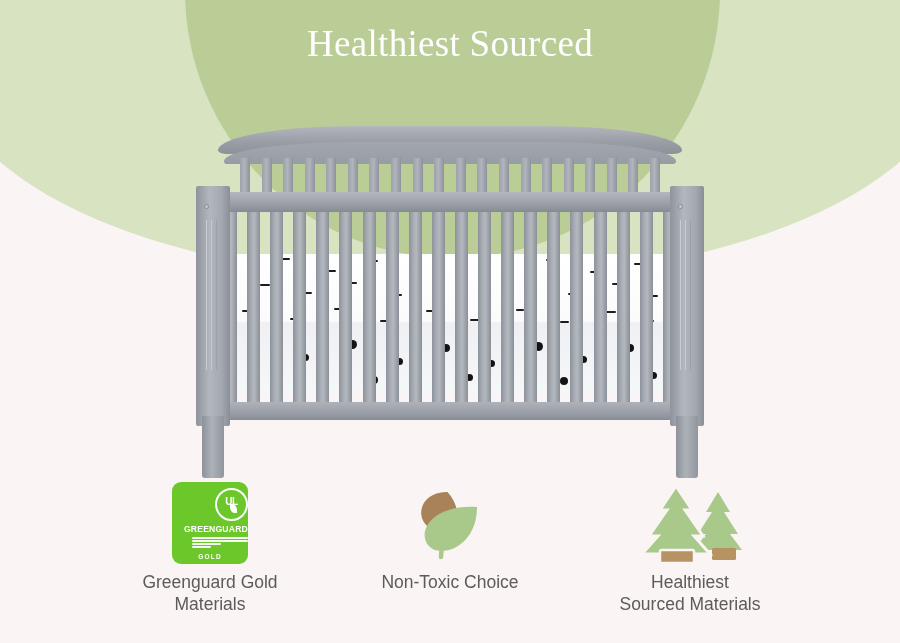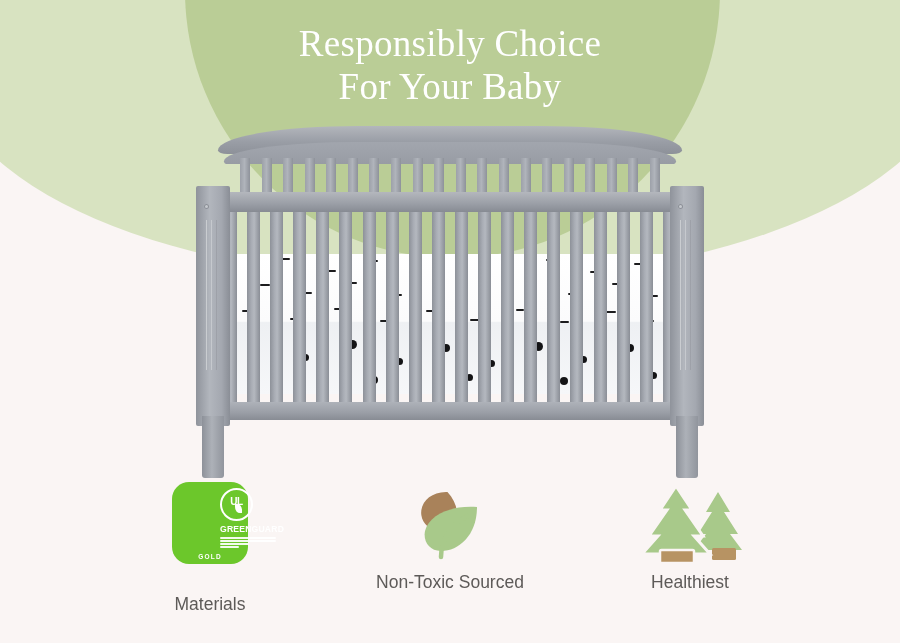--- a/index.html
+++ b/index.html
@@ -122,22 +122,22 @@
   }
   .feature{width:240px;display:flex;flex-direction:column;align-items:center;}
   .feature .icon-box{height:86px;display:flex;align-items:center;justify-content:center;}
   .feature .caption{
     margin-top:6px;text-align:center;color:#5d5a58;font-size:17.5px;line-height:1.24;
     font-family:"Liberation Sans", sans-serif;
   }
 
   
   .gg-badge{
-    width:76px;height:82px;background:#6cc72b;border-radius:17px;
-    display:flex;flex-direction:column;align-items:flex-start;position:relative;
+    width:76px;height:82px;background:#6cc72b;border-radius:9px;
+    display:flex;flex-direction:column;align-items:flex-end;position:relative;
     padding-top:6px;box-sizing:border-box;padding-left:48px;
   }
   .gg-ul{
     width:29px;height:29px;border-radius:50%;border:2px solid #ffffff;
     position:relative;display:flex;align-items:center;justify-content:center;
   }
   .gg-ul .ul-txt{
     color:#ffffff;font-size:10px;font-weight:700;letter-spacing:-.5px;
     font-family:"Liberation Sans", sans-serif;line-height:1;margin-bottom:5px;
   }
@@ -167,22 +167,21 @@
 </style>
 </head>
 <body>
 
 <div id="stage">
 
   <div class="bg-ellipse-pale"></div>
   <div class="bg-shape-sage"></div>
 
   <div class="headline">
-    <span>Responsibly Choice</span>
-    <span class="l2">For Your Baby</span>
+    <span>Healthiest Sourced</span>
   </div>
 
   <div class="crib">
     <span class="sr-only">Gray</span>
 
     <div class="top-rail-outer"></div>
     <div class="top-rail-inner"></div>
 
     <div class="head-slat-zone">
       <span class="s"></span>
@@ -311,46 +310,47 @@
           <div class="gg-fine">
             <span class="ln w1"></span>
             <span class="ln w2"></span>
             <span class="ln w3"></span>
             <span class="ln w4"></span>
           </div>
           <div class="gg-gold">GOLD</div>
         </div>
       </div>
       <div class="caption">
-        <br>
+        <span>Greenguard Gold</span><br>
         <span>Materials</span>
       </div>
     </div>
 
     <div class="feature">
       <div class="icon-box">
         <svg width="86" height="80" viewBox="0 0 86 80" aria-hidden="true">
           <path d="M46 12 C30 6 16 14 14 26 C12 38 22 48 36 46 C48 44 54 30 46 12 Z" fill="#a9825a" transform="rotate(-18 34 28)"></path>
           <path d="M70 24 C70 52 52 68 34 68 C22 68 16 58 18 48 C22 32 44 22 70 24 Z" fill="#a8c98a"></path>
           <path d="M34 74 C34 58 42 44 60 33" stroke="#a8c98a" stroke-width="4.5" fill="none" stroke-linecap="round"></path>
         </svg>
       </div>
       <div class="caption">
-        <span>Non-Toxic Sourced</span>
+        <span>Non-Toxic Choice</span>
       </div>
     </div>
 
     <div class="feature">
       <div class="icon-box">
         <svg width="112" height="82" viewBox="0 0 112 82" aria-hidden="true">
           <path d="M84 10 L72 30 L78 30 L64 52 L72 52 L60 68 L108 68 L96 52 L104 52 L90 30 L96 30 Z" fill="#a8c98a"></path>
           <rect x="78" y="66" width="24" height="12" rx="1.5" fill="#b79363"></rect>
           <path d="M42 4 L26 28 L33 28 L15 54 L24 54 L8 72 L76 72 L60 54 L69 54 L51 28 L58 28 Z" fill="#a8c98a" stroke="#faf5f4" stroke-width="3"></path>
           <rect x="26" y="68" width="34" height="13" rx="1.5" fill="#b79363" stroke="#faf5f4" stroke-width="2.5"></rect>
         </svg>
       </div>
       <div class="caption">
         <span>Healthiest</span><br>
+        <span>Sourced Materials</span>
       </div>
     </div>
 
   </div>
 </div>
 
 </body></html>

